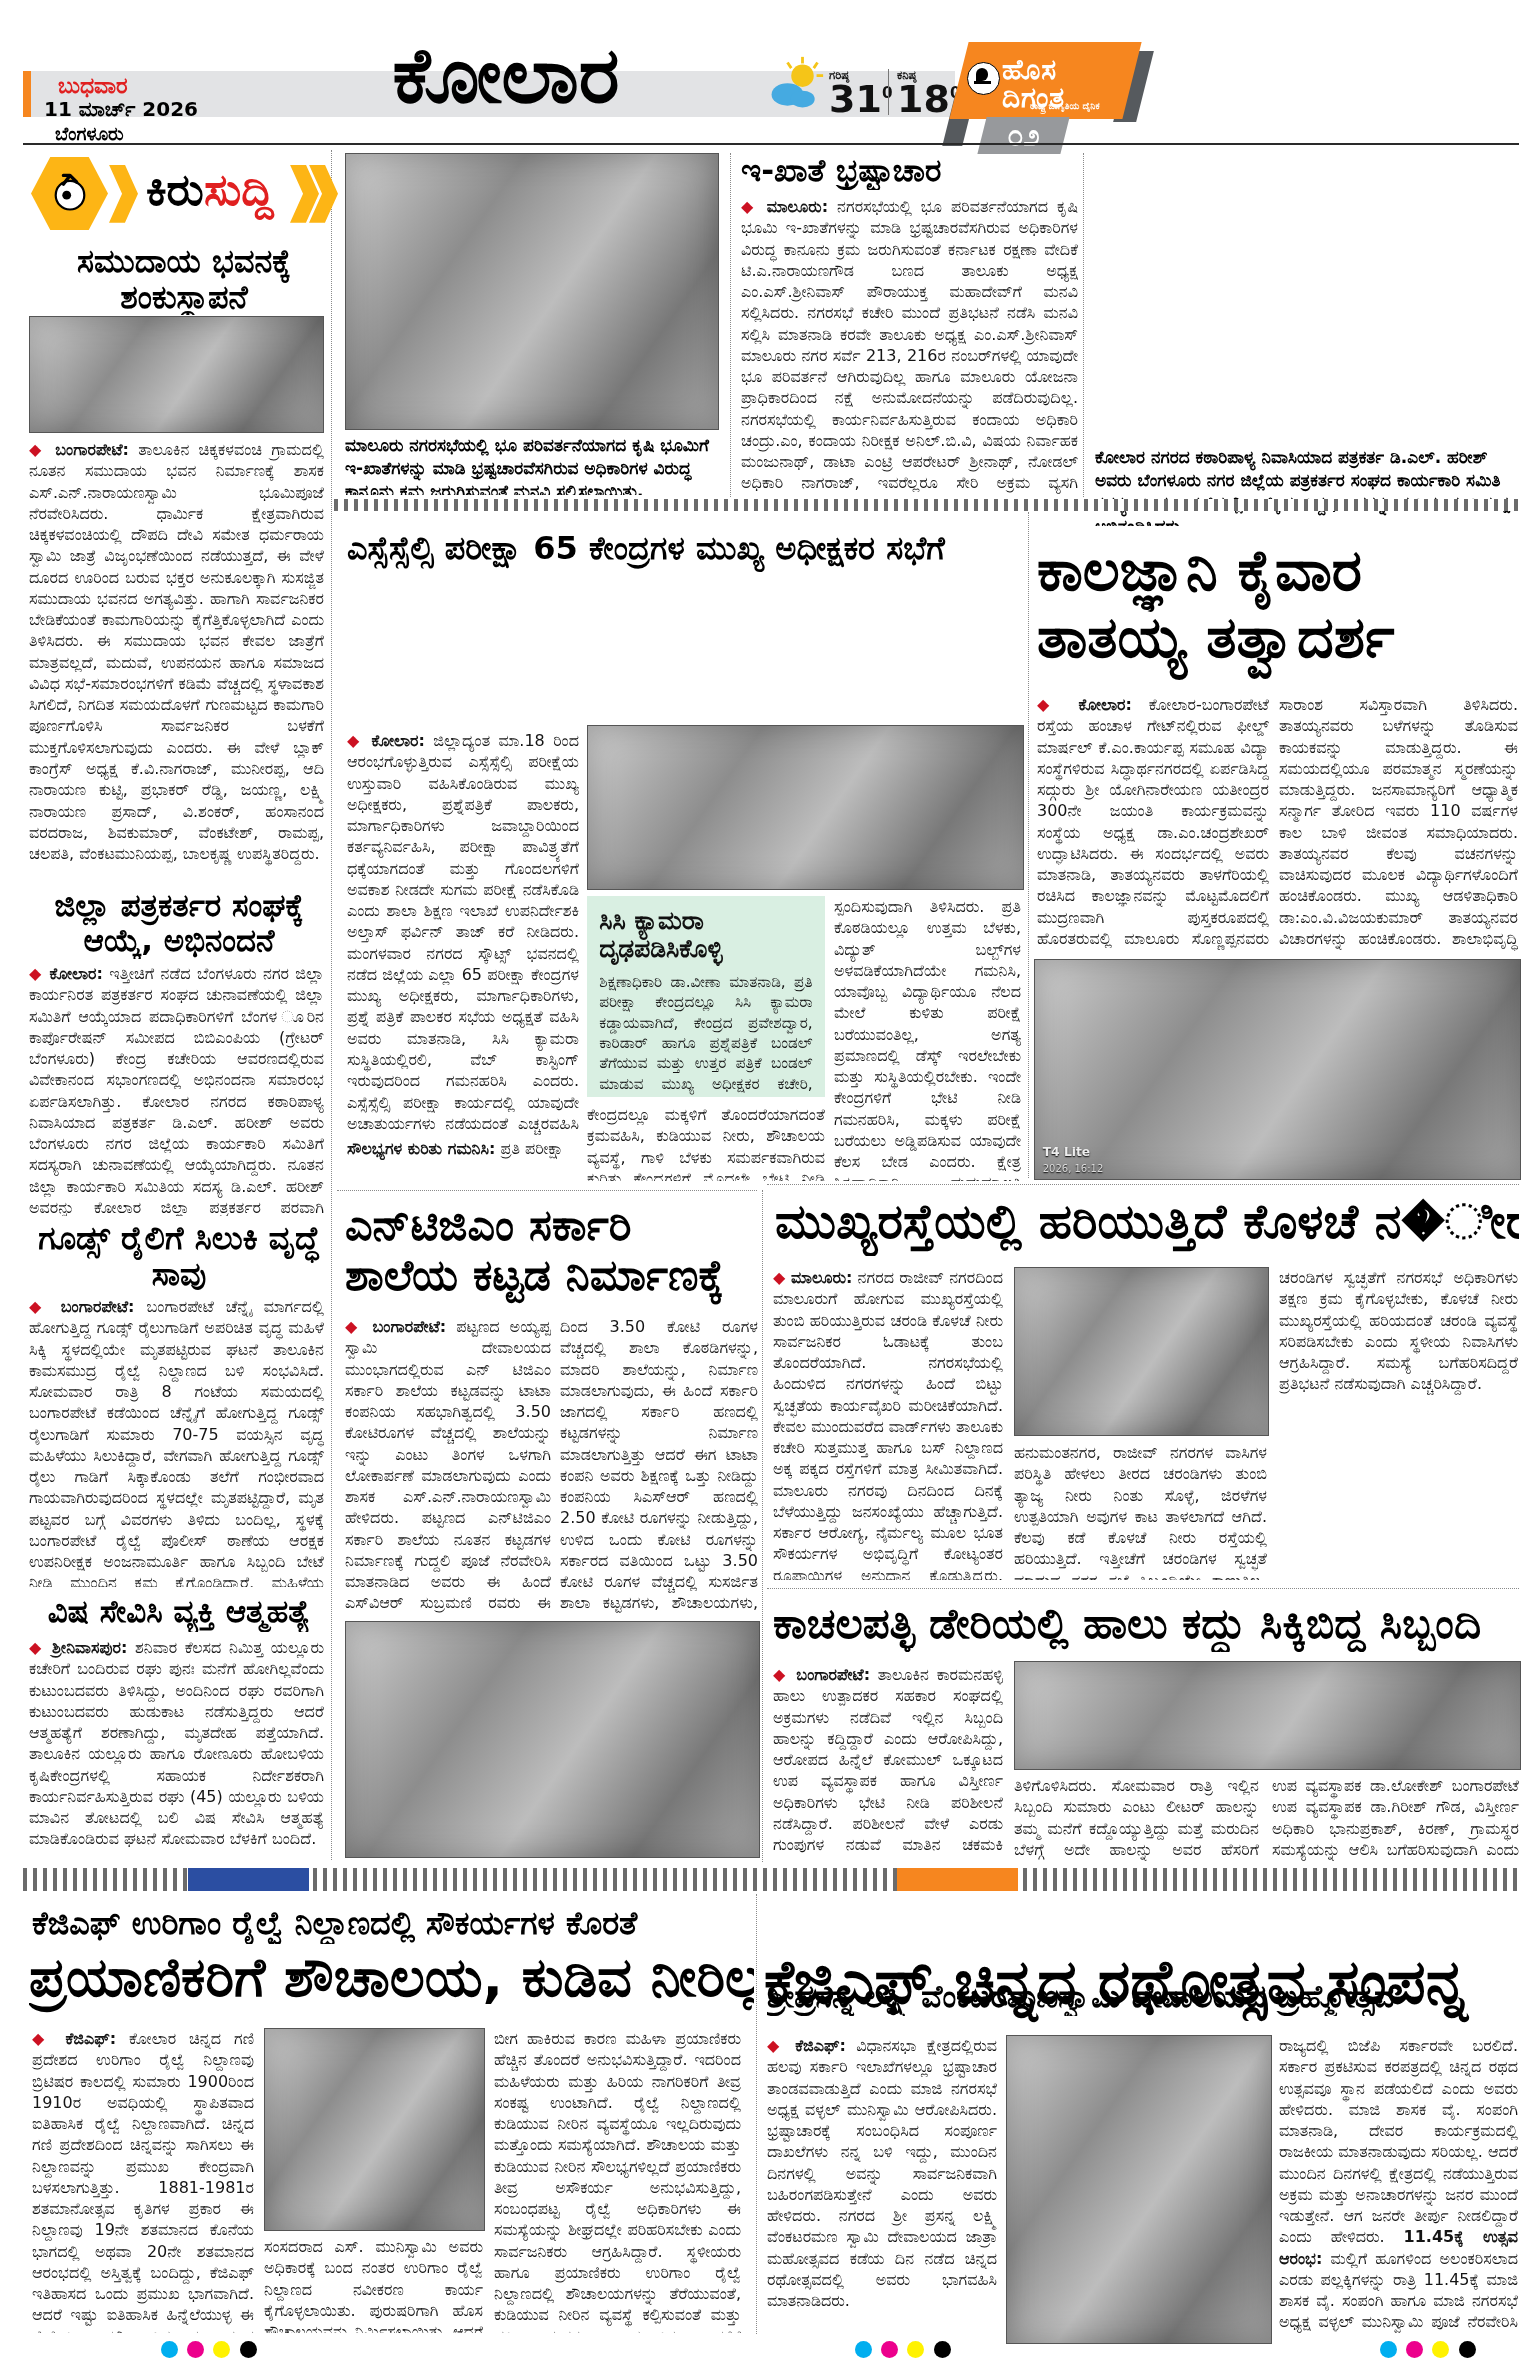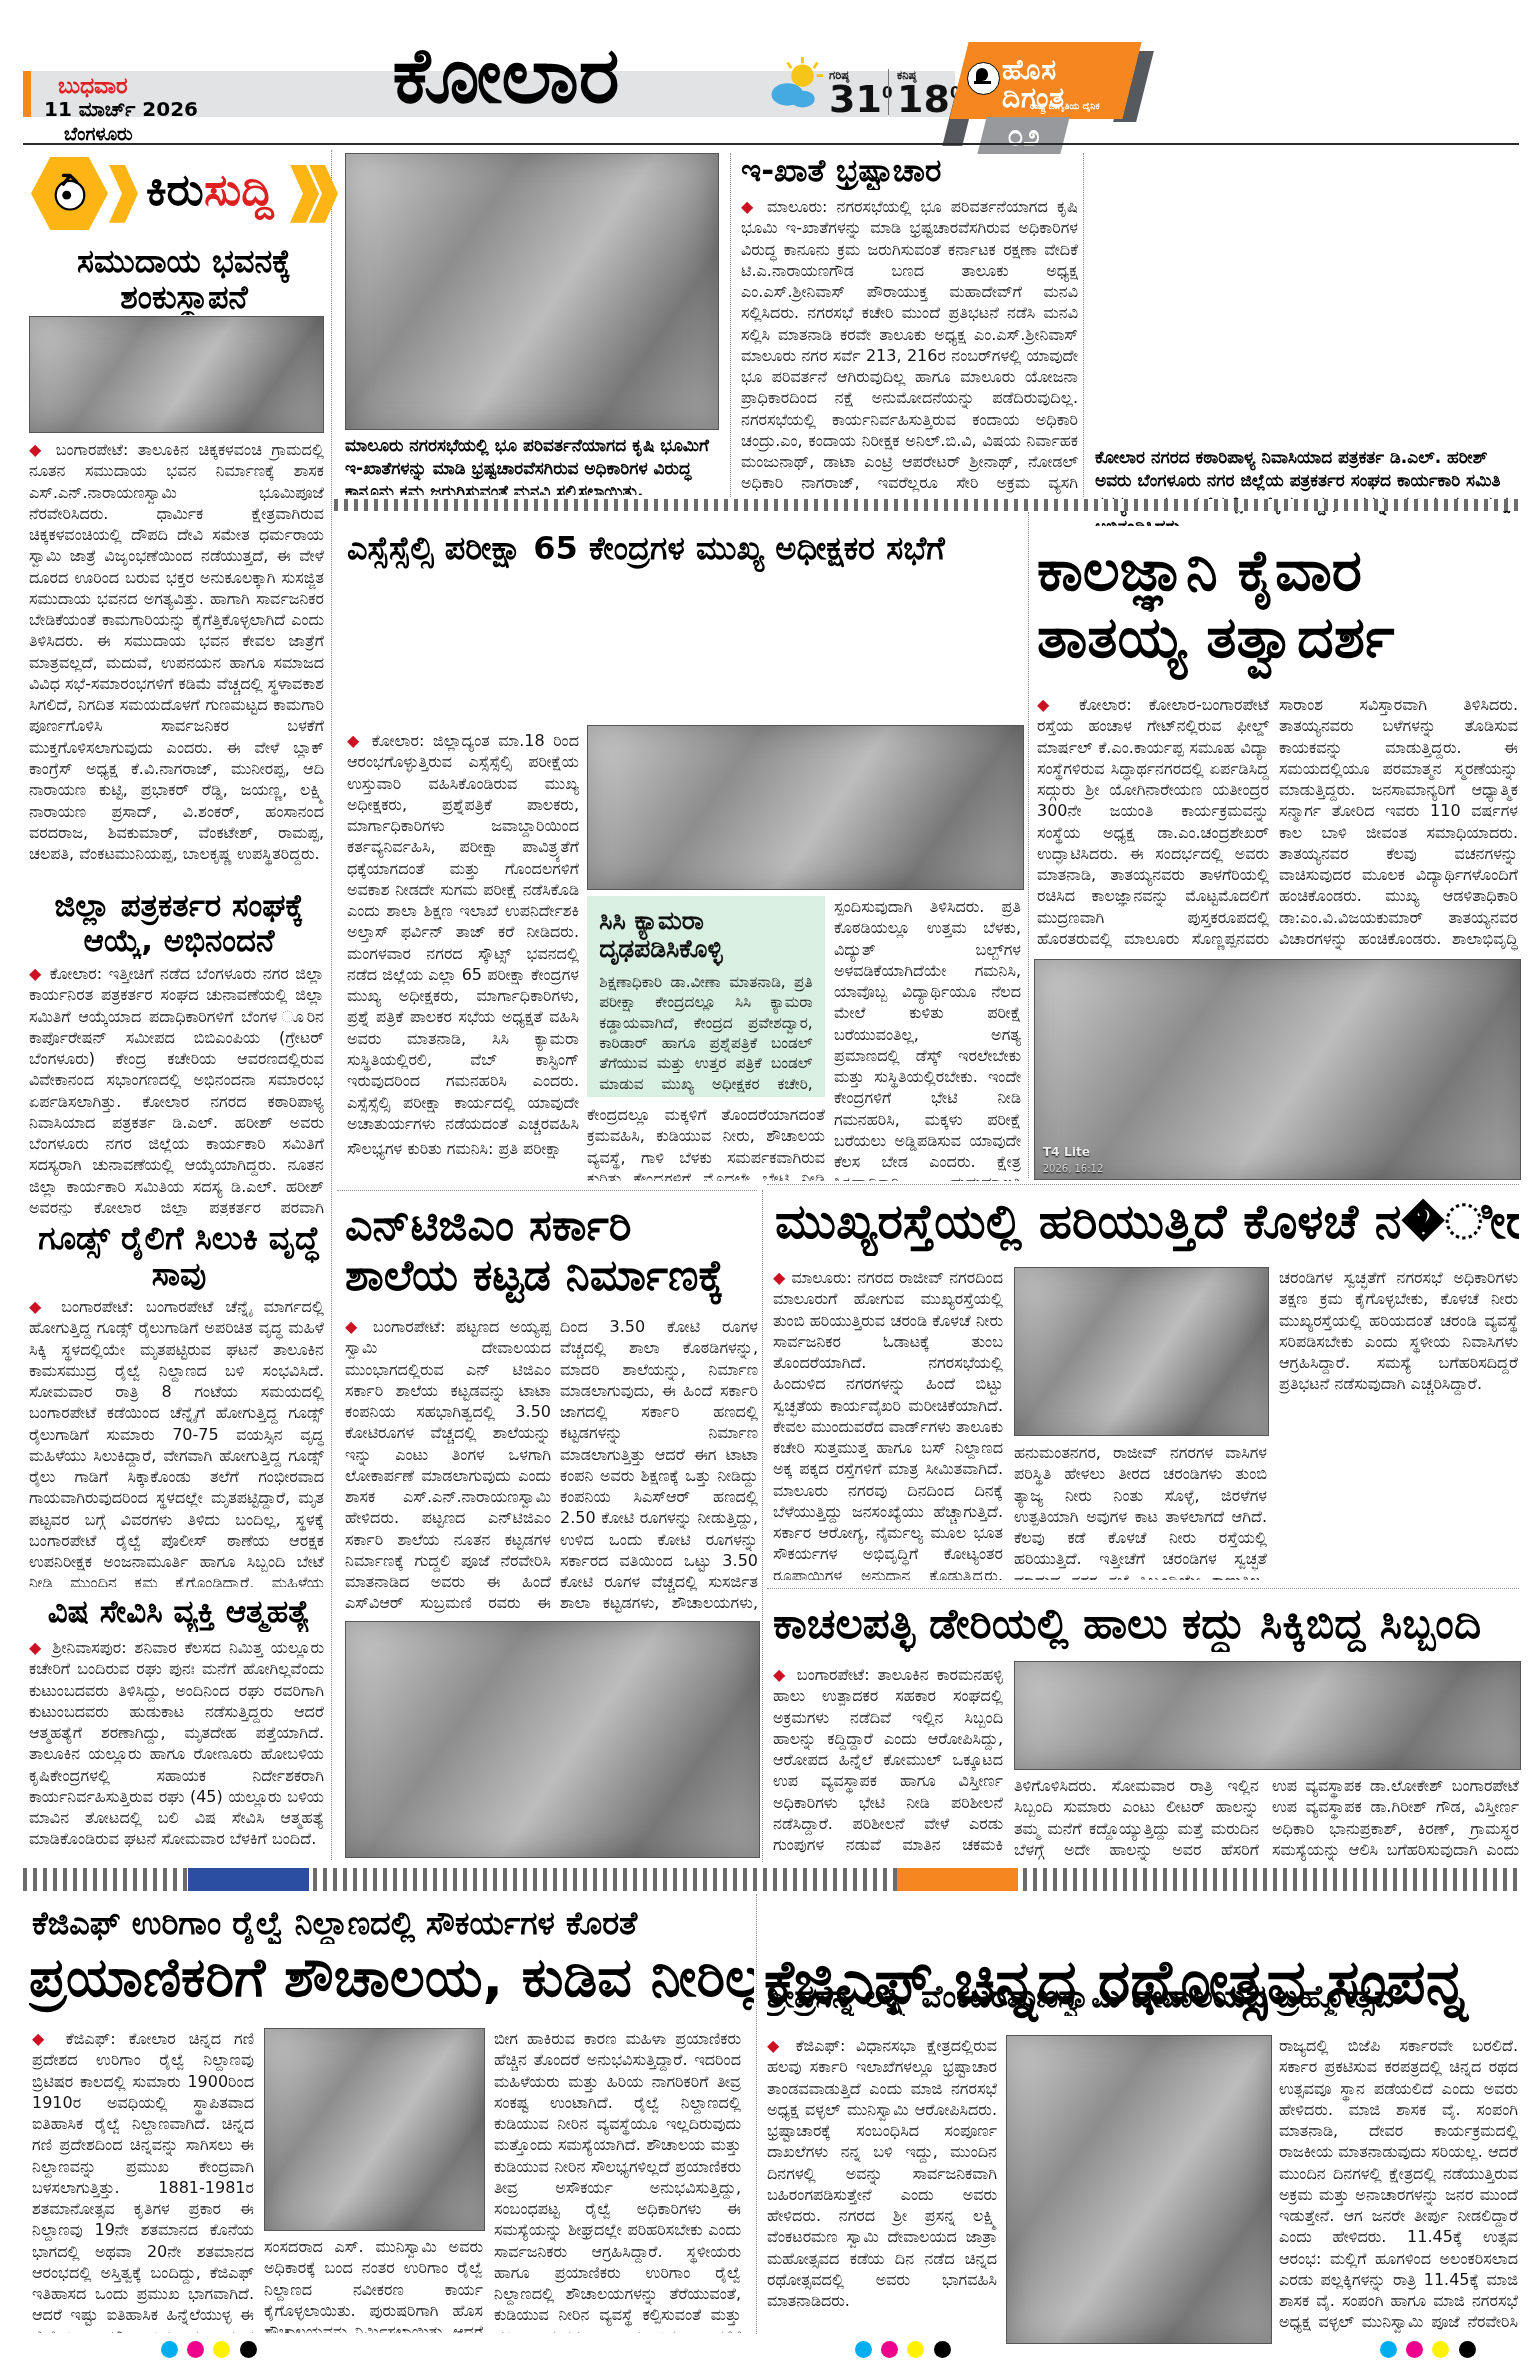--- a/index.html
+++ b/index.html
@@ -1,20 +1,20 @@
 <!DOCTYPE html>
 <html style="font-size:12.3px"><head>
 <meta charset="utf-8">
 <style>
   html,body{margin:0;padding:0;background:#f2f2f2;}
   #page{position:relative;width:1540px;height:2377px;background:#fff;margin:0 auto;
         font-family:"DejaVu Sans",sans-serif;color:#111;overflow:hidden;}
   .abs{position:absolute;}
   .bt{font-size:16px;line-height:1.33;text-align:justify;overflow:hidden;color:#151515;}
-  .bt b{font-weight:normal;}
+  .bt b{font-weight:bold;}
   .hl{font-weight:bold;color:#000;line-height:1.12;overflow:hidden;}
   .kick{font-weight:bold;color:#000;overflow:hidden;}
   .cap{font-size:17px;font-weight:600;line-height:1.35;text-align:left;color:#000;overflow:hidden;}
   .photo{background:linear-gradient(125deg,#cfcfcf,#8d8d8d 32%,#bdbdbd 55%,#787878 78%,#a8a8a8);
          border:0.8px solid #555;box-shadow:inset 0 0 31px rgba(0,0,0,.25);}
   .dotv{border-left:1.5px dotted #8a8a8a;}
   .doth{border-top:1.5px dotted #8a8a8a;}
   .stripe{background:repeating-linear-gradient(90deg,#6b6b6b 0 3.8px,#ffffff 3.8px 10px);}
   .dl{font-weight:bold;}
   .diam{color:#cc1122;font-weight:bold;}
@@ -29,21 +29,21 @@
 </head>
 <body>
 
 <div id="page">
 
   <div class="abs" style="left:0;top:0;width:1540px;height:146px;">
     <div class="abs" style="left:31px;top:71px;width:924px;height:46px;background:#e2e3e5;"></div>
     <div class="abs" style="left:23px;top:71px;width:7.7px;height:46px;background:#f6861f;"></div>
     <div class="abs" style="left:58px;top:73px;font-size:22px;font-weight:bold;color:#e02020;">ಬುಧವಾರ</div>
     <div class="abs" style="left:44px;top:97px;font-size:20px;font-weight:bold;color:#000;">11 ಮಾರ್ಚ್ 2026</div>
-    <div class="abs" style="left:64px;top:123px;font-size:18.4px;font-weight:bold;color:#000;">ಬೆಂಗಳೂರು</div>
+    <div class="abs" style="left:55px;top:123px;font-size:18.4px;font-weight:bold;color:#000;">ಬೆಂಗಳೂರು</div>
     <div class="abs" style="left:253px;top:37px;width:506px;text-align:center;font-size:77px;font-weight:bold;color:#000;line-height:1;">ಕೋಲಾರ</div>
 
     <div class="abs" style="left:765px;top:66px;width:192px;height:54px;">
       <span class="abs" style="left:0;top:-10.7px;">
         <svg width="60" height="60" viewBox="0 0 64 64">
           <g stroke="#f5c518" stroke-width="3">
               <line x1="40" y1="2" x2="40" y2="9"></line>
               <line x1="56" y1="8" x2="52" y2="14"></line>
               <line x1="24" y1="8" x2="28" y2="14"></line>
               <line x1="62" y1="22" x2="55" y2="22"></line>

